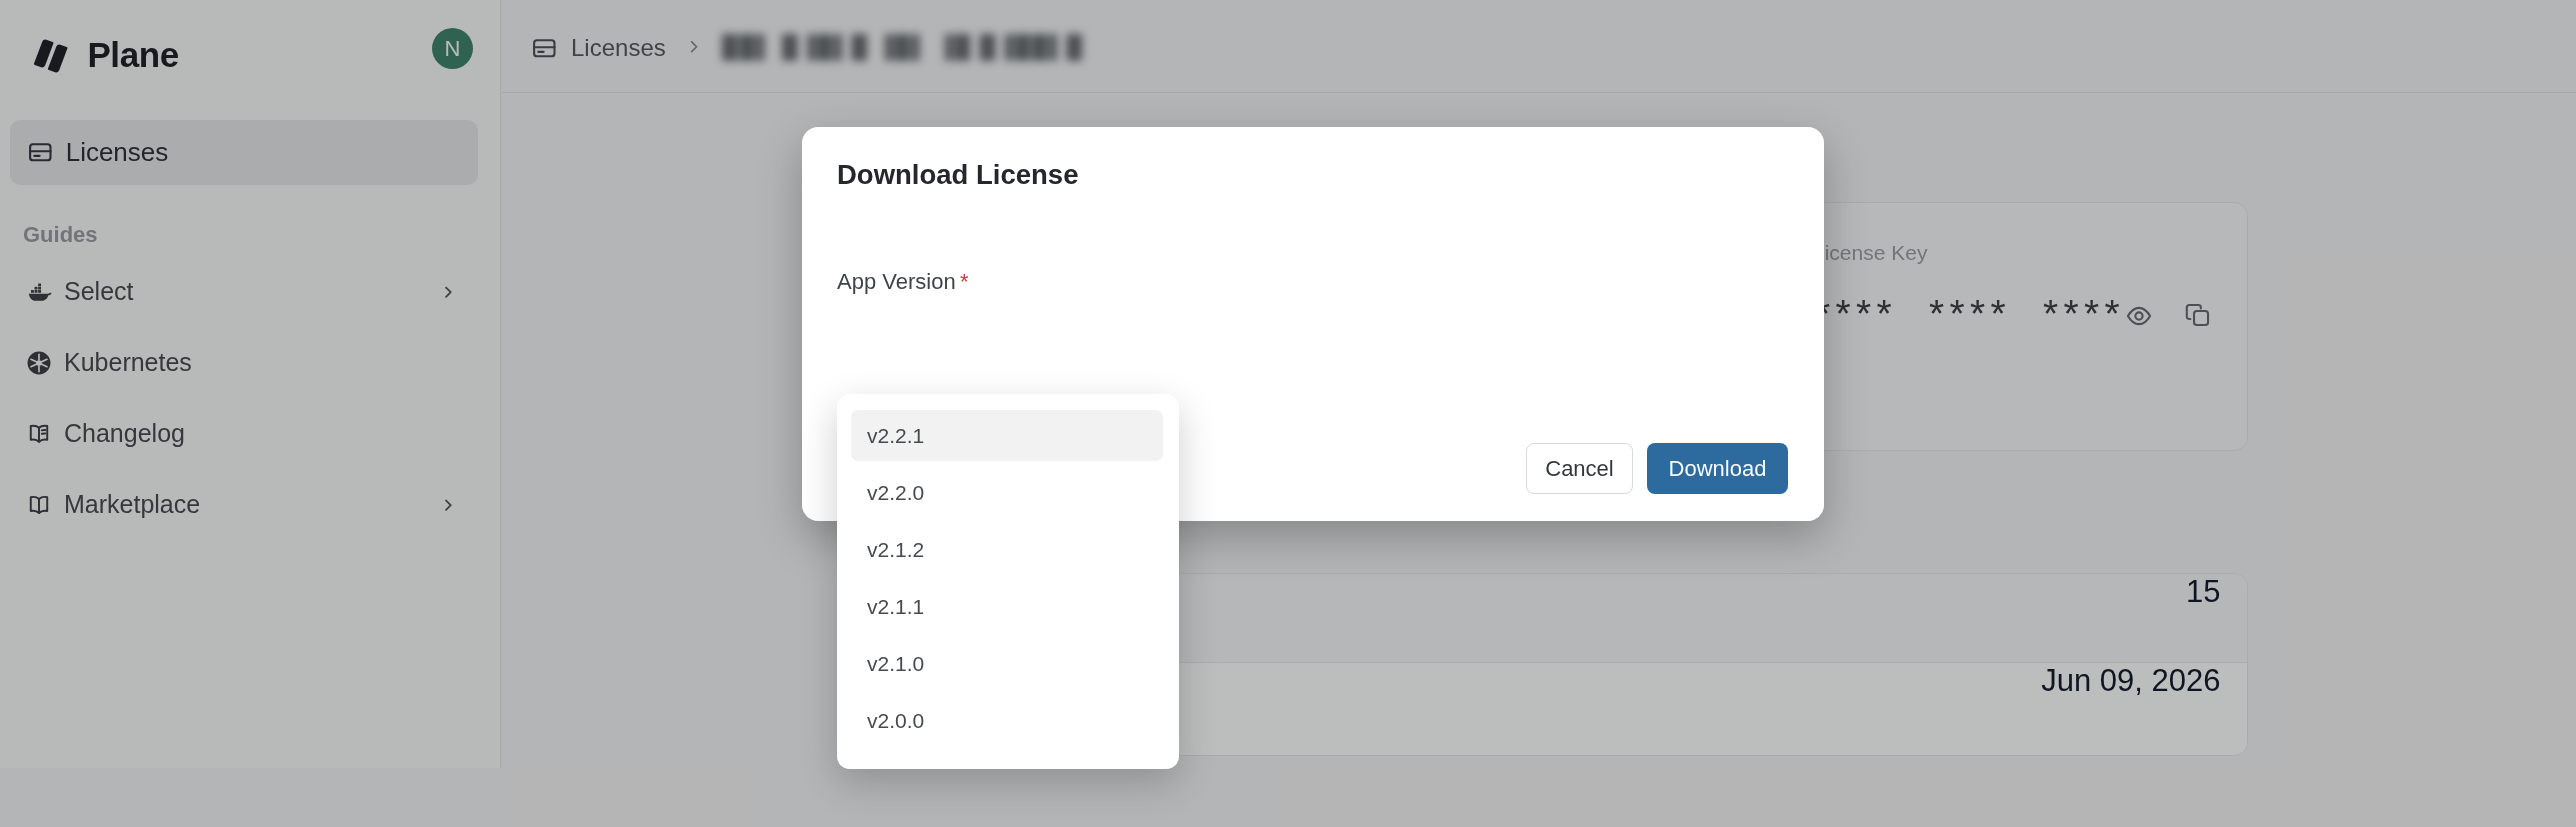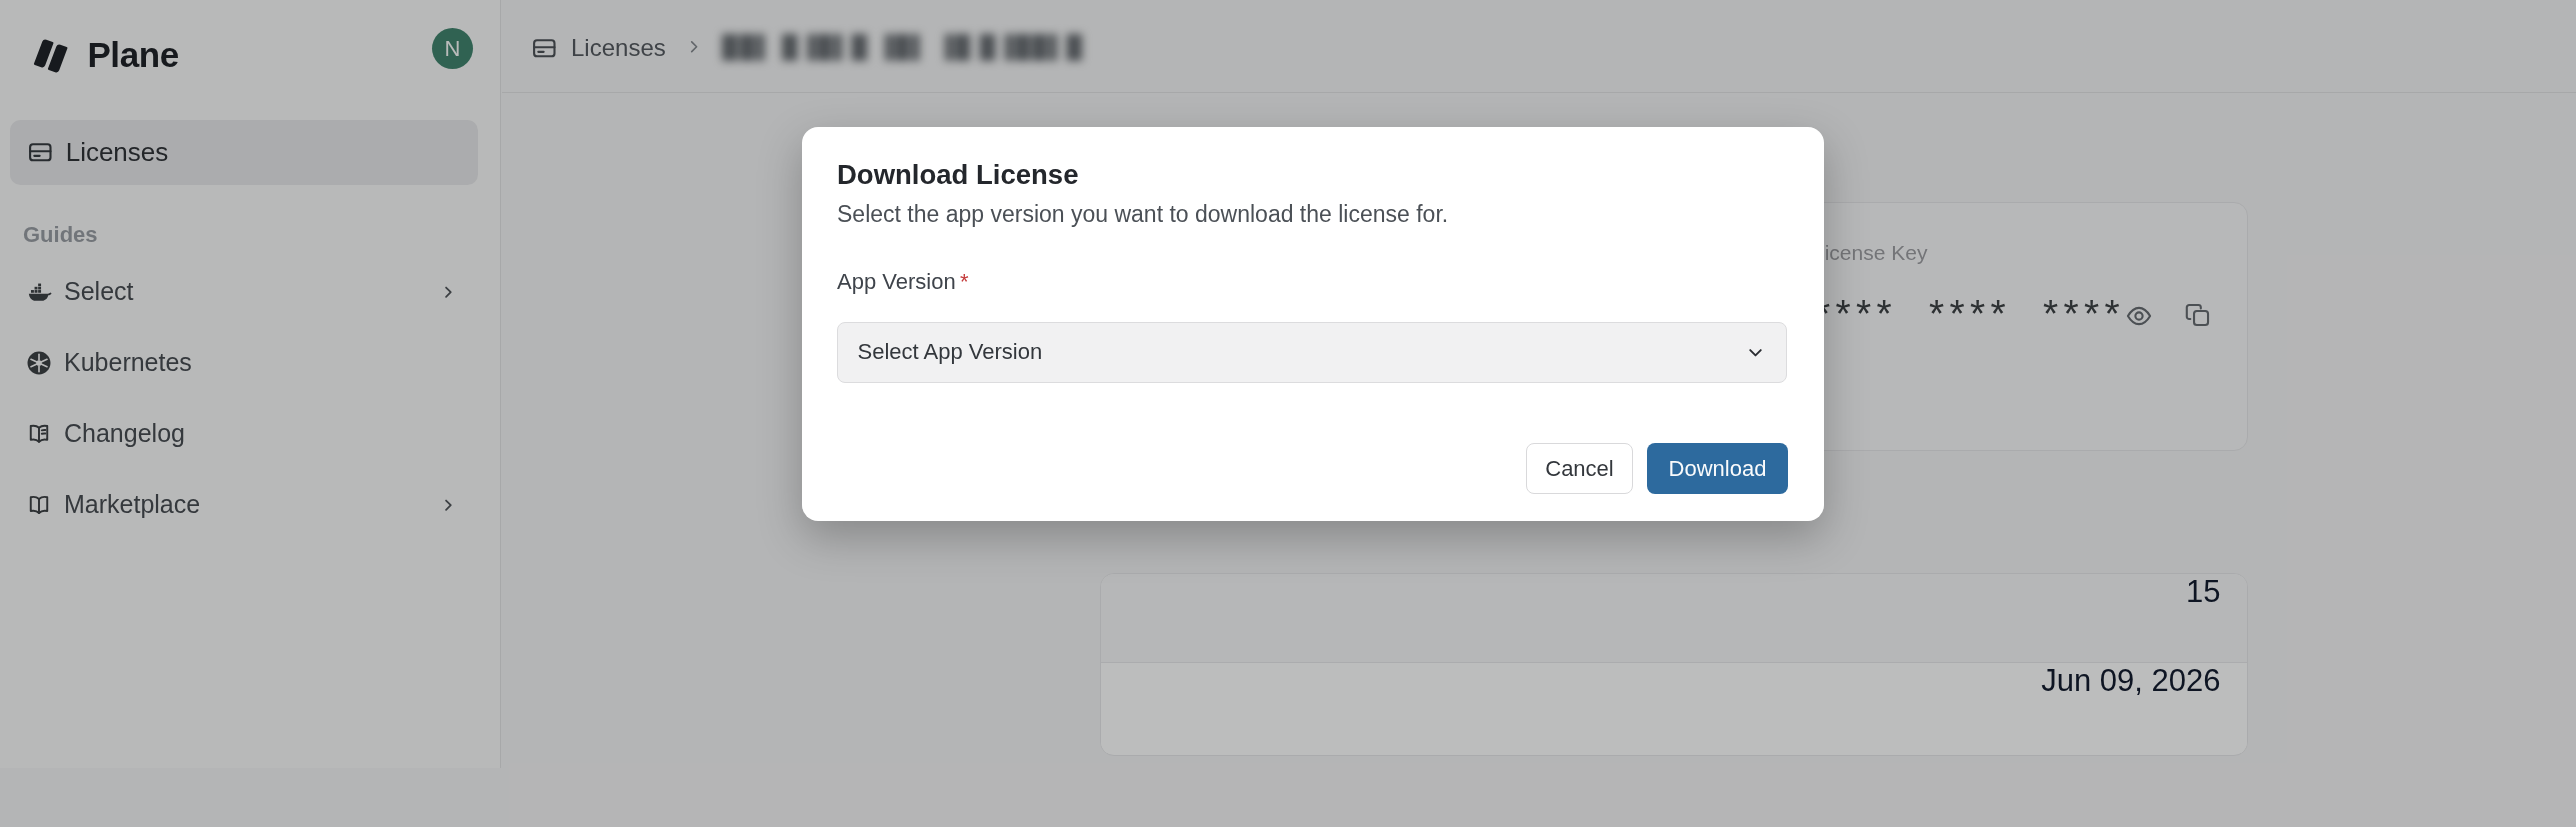--- a/index.html
+++ b/index.html
@@ -179,29 +179,30 @@
       <div class="d-row d-row2">
         <span>Jun 09, 2026</span>
       </div>
     </div>
   </div>
 
   <div class="scrim"></div>
 
   <div class="modal">
     <div class="m-title">Download License</div>
-    <div class="m-sub">Select the app version you want to download the license for.</div>
     <div class="m-label">
       <span>App Version</span><span class="m-req">*</span>
     </div>
-    <div class="m-select">
-      <span class="sel-txt">Select App Version</span>
-      <svg class="sel-chev" viewBox="0 0 24 24" fill="none" stroke="#2b2e33" stroke-width="2" stroke-linecap="round" stroke-linejoin="round">
-          <path d="M6.5 9.5 L12 15 L17.5 9.5"></path>
-        </svg>
-    </div>
     <div class="btn btn-cancel">Cancel</div>
     <div class="btn btn-download">Download</div>
   </div>
 
+  <div class="dropdown">
+    <div class="opt hl">v2.2.1</div>
+    <div class="opt">v2.2.0</div>
+    <div class="opt">v2.1.2</div>
+    <div class="opt">v2.1.1</div>
+    <div class="opt">v2.1.0</div>
+    <div class="opt">v2.0.0</div>
+  </div>
 
 </div>
 
 
 </body></html>

